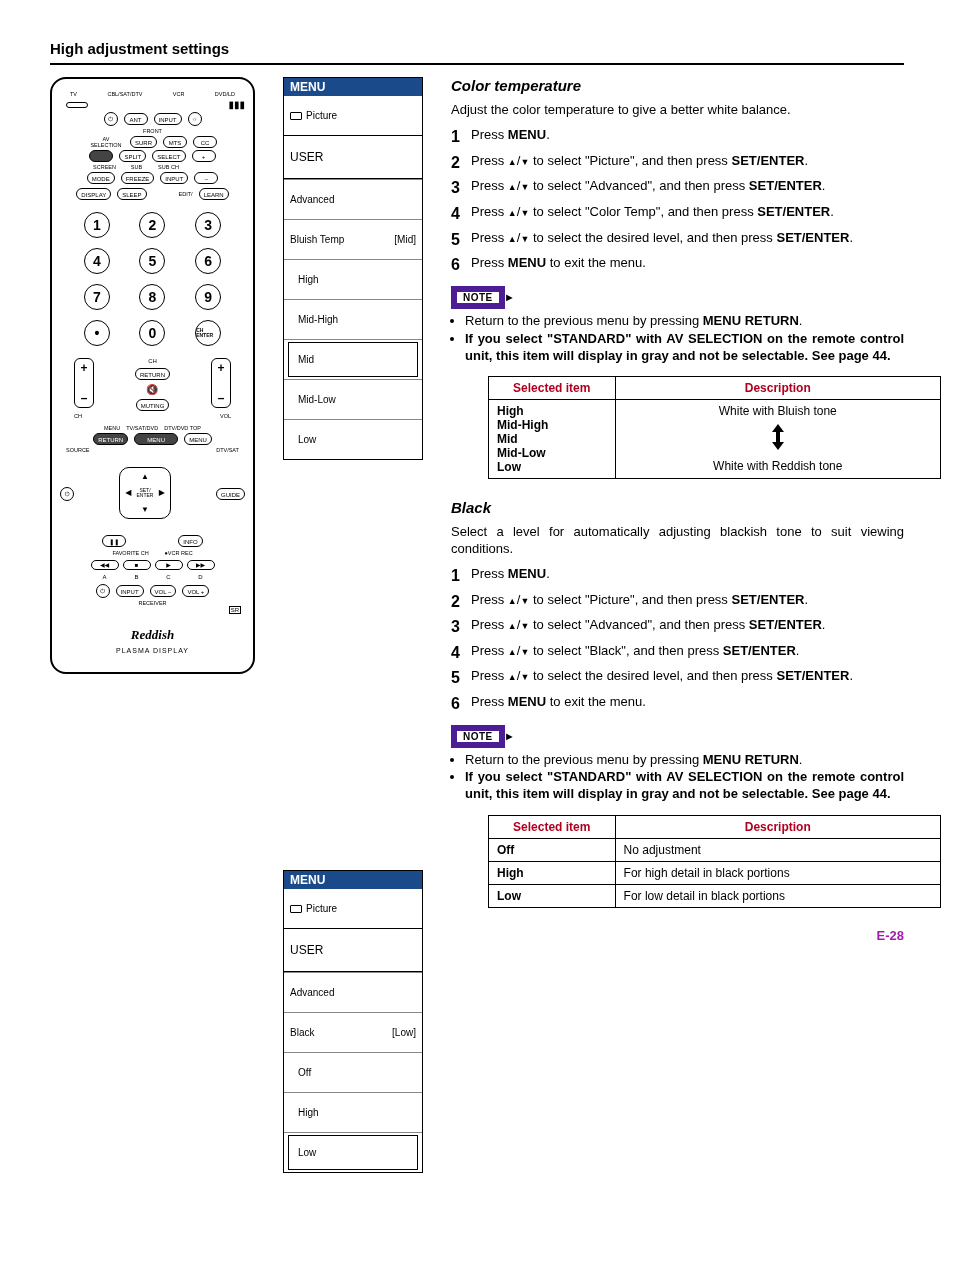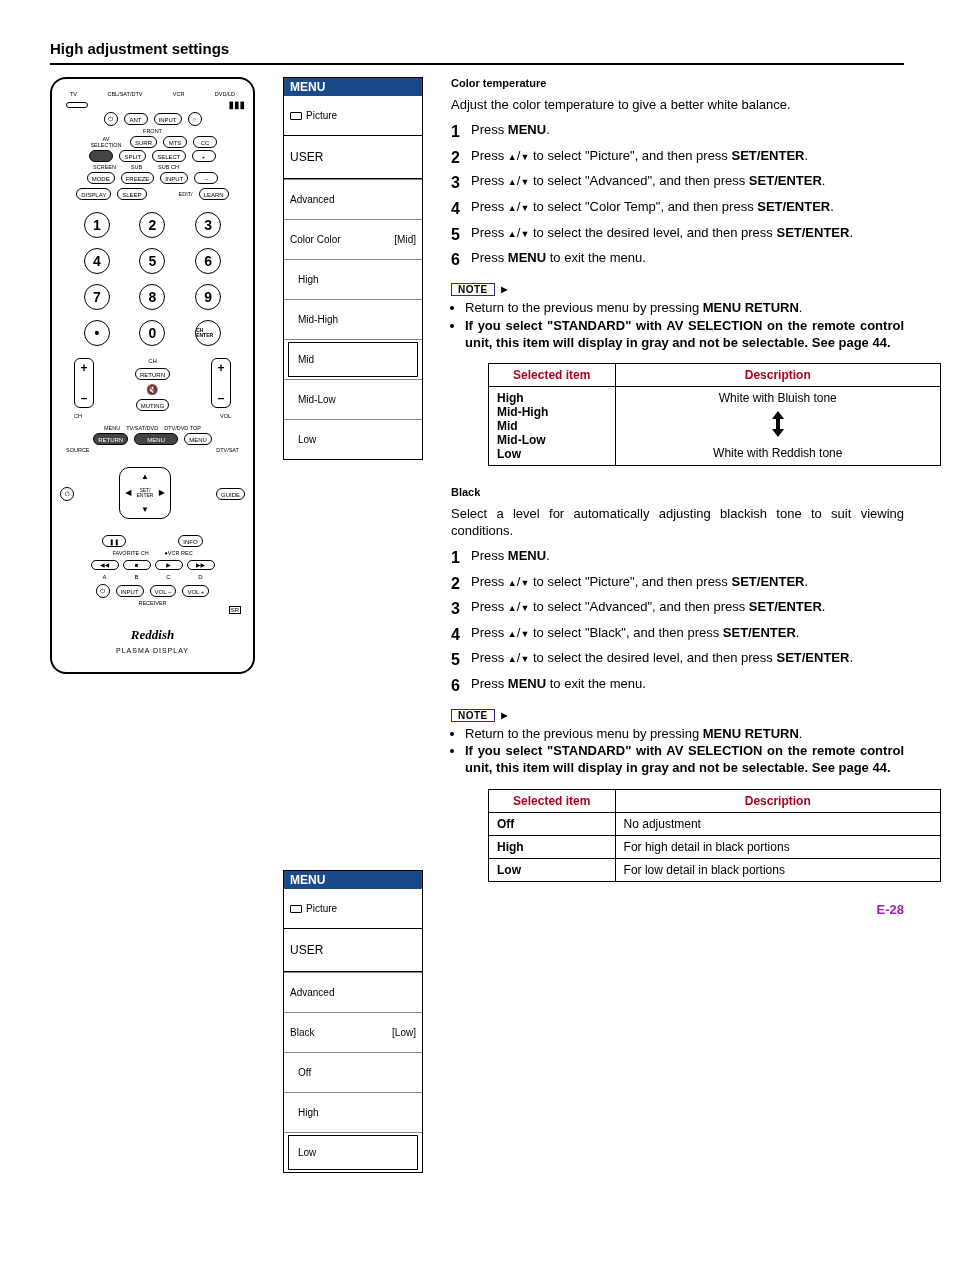--- a/index.html
+++ b/index.html
@@ -117,34 +117,35 @@
   .menu-panel .boxed { position:relative; }
   .menu-panel .boxed::before {
     content:""; position:absolute; left:4px; top:2px; bottom:2px; right:4px;
     border:1px solid #000;
   }
   .menu-panel .row-line span{position:relative;z-index:1;}
   .tv-icon { display:inline-block; width:12px; height:8px; border:1px solid #000; margin-right:4px; vertical-align:middle; border-radius:1px; }
 
   
   .section-head {
-    font-size: 11px;
+    font-size: 15px;
     font-weight: bold;
     margin: 0 0 2px 0;
+    font-style: italic;
   }
   .intro { margin:8px 0 8px 0; text-align:justify; line-height:1.25; }
   ol.steps { list-style:none; margin:0 0 10px 0; padding:0; }
   ol.steps li { display:flex; margin: 4px 0; line-height:1.35; }
   ol.steps li .n { font-size:16px; font-weight:bold; width:20px; flex-shrink:0; }
   ol.steps li .t { flex:1; text-align:justify; }
   .arrow-up::before{content:"▲"; font-size:9px;}
   .arrow-down::before{content:"▼"; font-size:9px;}
   .note-label {
     display:inline-block;
-    border:1px solid #4c1d95;
+    border:6px solid #4c1d95;
     padding:0 6px 0 6px;
     font-size:10px;
     font-weight:bold;
     letter-spacing:0.5px;
     position:relative;
     margin-bottom:2px;
   }
   .note-label::after{
     content:"▶"; font-size:8px; position:absolute; right:-14px; top:1px;
   }
@@ -349,21 +350,21 @@
 
   <div class="middle-col">
     <div class="menu-panel">
       <div class="mh">MENU</div>
       <div class="row-line first">
           <span><span class="tv-icon"></span><span>Picture</span></span>
         </div>
       <div class="row-line user">USER</div>
       <div class="row-line">Advanced</div>
       <div class="row-line">
-          <span>Color Color</span>
+          <span>Bluish Temp</span>
           <span>[Mid]</span>
         </div>
       <div class="row-line indent">High</div>
       <div class="row-line indent">Mid-High</div>
       <div class="row-line indent boxed">
           <span>Mid</span>
         </div>
       <div class="row-line indent">Mid-Low</div>
       <div class="row-line indent">Low</div>
     </div>

